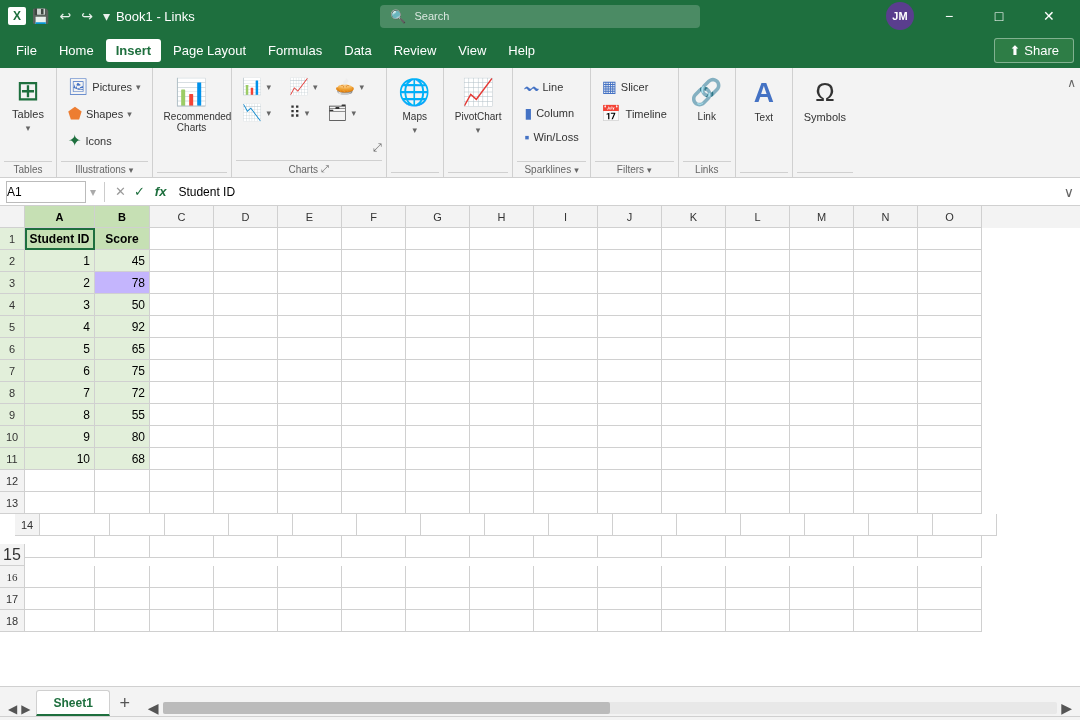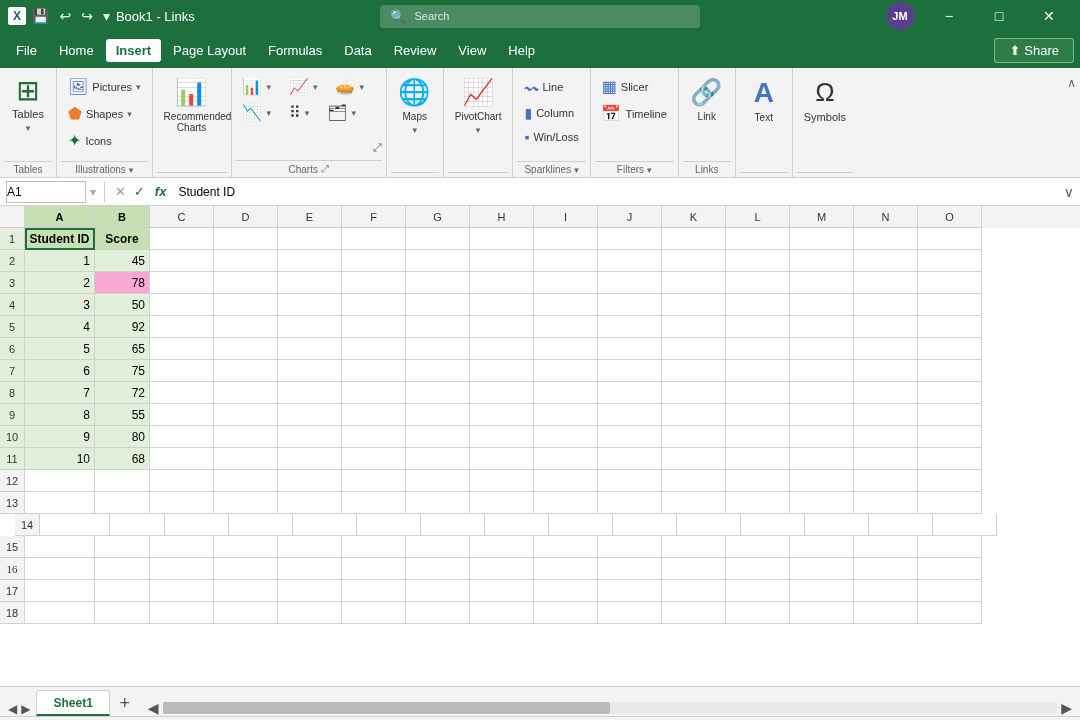--- a/index.html
+++ b/index.html
@@ -521,21 +521,21 @@
           <div style="min-width: 64px; width: 64px; height: 22px; border-right: 1px solid rgb(208, 208, 208); border-bottom: 1px solid rgb(208, 208, 208); font-size: 12px; padding: 0px 4px; display: flex; align-items: center; overflow: hidden; cursor: cell; background: white;"></div>
           <div style="min-width: 64px; width: 64px; height: 22px; border-right: 1px solid rgb(208, 208, 208); border-bottom: 1px solid rgb(208, 208, 208); font-size: 12px; padding: 0px 4px; display: flex; align-items: center; overflow: hidden; cursor: cell; background: white;"></div>
           <div style="min-width: 64px; width: 64px; height: 22px; border-right: 1px solid rgb(208, 208, 208); border-bottom: 1px solid rgb(208, 208, 208); font-size: 12px; padding: 0px 4px; display: flex; align-items: center; overflow: hidden; cursor: cell; background: white;"></div>
           <div style="min-width: 64px; width: 64px; height: 22px; border-right: 1px solid rgb(208, 208, 208); border-bottom: 1px solid rgb(208, 208, 208); font-size: 12px; padding: 0px 4px; display: flex; align-items: center; overflow: hidden; cursor: cell; background: white;"></div>
           <div style="min-width: 64px; width: 64px; height: 22px; border-right: 1px solid rgb(208, 208, 208); border-bottom: 1px solid rgb(208, 208, 208); font-size: 12px; padding: 0px 4px; display: flex; align-items: center; overflow: hidden; cursor: cell; background: white;"></div>
           <div style="min-width: 64px; width: 64px; height: 22px; border-right: 1px solid rgb(208, 208, 208); border-bottom: 1px solid rgb(208, 208, 208); font-size: 12px; padding: 0px 4px; display: flex; align-items: center; overflow: hidden; cursor: cell; background: white;"></div>
         </div>
         <div style="display: flex;">
           <div style="width: 25px; min-width: 25px; height: 22px; border-right: 1px solid rgb(208, 208, 208); border-bottom: 1px solid rgb(208, 208, 208); display: flex; align-items: center; justify-content: center; font-size: 11px; color: rgb(51, 51, 51); background: rgb(226, 239, 218);">3</div>
           <div style="min-width: 70px; width: 70px; height: 22px; border-right: 1px solid rgb(208, 208, 208); border-bottom: 1px solid rgb(208, 208, 208); font-size: 12px; padding: 0px 4px; display: flex; align-items: center; overflow: hidden; cursor: cell; background: rgb(226, 239, 218); justify-content: flex-end;">2</div>
-          <div style="min-width: 55px; width: 55px; height: 22px; border-right: 1px solid rgb(208, 208, 208); border-bottom: 1px solid rgb(208, 208, 208); font-size: 12px; padding: 0px 4px; display: flex; align-items: center; overflow: hidden; cursor: cell; background: #f9a8d4; justify-content: flex-end;">78</div>
+          <div style="min-width: 55px; width: 55px; height: 22px; border-right: 1px solid rgb(208, 208, 208); border-bottom: 1px solid rgb(208, 208, 208); font-size: 12px; padding: 0px 4px; display: flex; align-items: center; overflow: hidden; cursor: cell; background: #c4b5fd; justify-content: flex-end;">78</div>
           <div style="min-width: 64px; width: 64px; height: 22px; border-right: 1px solid rgb(208, 208, 208); border-bottom: 1px solid rgb(208, 208, 208); font-size: 12px; padding: 0px 4px; display: flex; align-items: center; overflow: hidden; cursor: cell; background: white;"></div>
           <div style="min-width: 64px; width: 64px; height: 22px; border-right: 1px solid rgb(208, 208, 208); border-bottom: 1px solid rgb(208, 208, 208); font-size: 12px; padding: 0px 4px; display: flex; align-items: center; overflow: hidden; cursor: cell; background: white;"></div>
           <div style="min-width: 64px; width: 64px; height: 22px; border-right: 1px solid rgb(208, 208, 208); border-bottom: 1px solid rgb(208, 208, 208); font-size: 12px; padding: 0px 4px; display: flex; align-items: center; overflow: hidden; cursor: cell; background: white;"></div>
           <div style="min-width: 64px; width: 64px; height: 22px; border-right: 1px solid rgb(208, 208, 208); border-bottom: 1px solid rgb(208, 208, 208); font-size: 12px; padding: 0px 4px; display: flex; align-items: center; overflow: hidden; cursor: cell; background: white;"></div>
           <div style="min-width: 64px; width: 64px; height: 22px; border-right: 1px solid rgb(208, 208, 208); border-bottom: 1px solid rgb(208, 208, 208); font-size: 12px; padding: 0px 4px; display: flex; align-items: center; overflow: hidden; cursor: cell; background: white;"></div>
           <div style="min-width: 64px; width: 64px; height: 22px; border-right: 1px solid rgb(208, 208, 208); border-bottom: 1px solid rgb(208, 208, 208); font-size: 12px; padding: 0px 4px; display: flex; align-items: center; overflow: hidden; cursor: cell; background: white;"></div>
           <div style="min-width: 64px; width: 64px; height: 22px; border-right: 1px solid rgb(208, 208, 208); border-bottom: 1px solid rgb(208, 208, 208); font-size: 12px; padding: 0px 4px; display: flex; align-items: center; overflow: hidden; cursor: cell; background: white;"></div>
           <div style="min-width: 64px; width: 64px; height: 22px; border-right: 1px solid rgb(208, 208, 208); border-bottom: 1px solid rgb(208, 208, 208); font-size: 12px; padding: 0px 4px; display: flex; align-items: center; overflow: hidden; cursor: cell; background: white;"></div>
           <div style="min-width: 64px; width: 64px; height: 22px; border-right: 1px solid rgb(208, 208, 208); border-bottom: 1px solid rgb(208, 208, 208); font-size: 12px; padding: 0px 4px; display: flex; align-items: center; overflow: hidden; cursor: cell; background: white;"></div>
           <div style="min-width: 64px; width: 64px; height: 22px; border-right: 1px solid rgb(208, 208, 208); border-bottom: 1px solid rgb(208, 208, 208); font-size: 12px; padding: 0px 4px; display: flex; align-items: center; overflow: hidden; cursor: cell; background: white;"></div>
@@ -735,21 +735,21 @@
           <div style="min-width: 64px; width: 64px; height: 22px; border-right: 1px solid rgb(208, 208, 208); border-bottom: 1px solid rgb(208, 208, 208); font-size: 12px; padding: 0px 4px; display: flex; align-items: center; overflow: hidden; cursor: cell; background: white;"></div>
           <div style="min-width: 64px; width: 64px; height: 22px; border-right: 1px solid rgb(208, 208, 208); border-bottom: 1px solid rgb(208, 208, 208); font-size: 12px; padding: 0px 4px; display: flex; align-items: center; overflow: hidden; cursor: cell; background: white;"></div>
           <div style="min-width: 64px; width: 64px; height: 22px; border-right: 1px solid rgb(208, 208, 208); border-bottom: 1px solid rgb(208, 208, 208); font-size: 12px; padding: 0px 4px; display: flex; align-items: center; overflow: hidden; cursor: cell; background: white;"></div>
           <div style="min-width: 64px; width: 64px; height: 22px; border-right: 1px solid rgb(208, 208, 208); border-bottom: 1px solid rgb(208, 208, 208); font-size: 12px; padding: 0px 4px; display: flex; align-items: center; overflow: hidden; cursor: cell; background: white;"></div>
           <div style="min-width: 64px; width: 64px; height: 22px; border-right: 1px solid rgb(208, 208, 208); border-bottom: 1px solid rgb(208, 208, 208); font-size: 12px; padding: 0px 4px; display: flex; align-items: center; overflow: hidden; cursor: cell; background: white;"></div>
           <div style="min-width: 64px; width: 64px; height: 22px; border-right: 1px solid rgb(208, 208, 208); border-bottom: 1px solid rgb(208, 208, 208); font-size: 12px; padding: 0px 4px; display: flex; align-items: center; overflow: hidden; cursor: cell; background: white;"></div>
           <div style="min-width: 64px; width: 64px; height: 22px; border-right: 1px solid rgb(208, 208, 208); border-bottom: 1px solid rgb(208, 208, 208); font-size: 12px; padding: 0px 4px; display: flex; align-items: center; overflow: hidden; cursor: cell; background: white;"></div>
           <div style="min-width: 64px; width: 64px; height: 22px; border-right: 1px solid rgb(208, 208, 208); border-bottom: 1px solid rgb(208, 208, 208); font-size: 12px; padding: 0px 4px; display: flex; align-items: center; overflow: hidden; cursor: cell; background: white;"></div>
         </div>
         <div style="display: flex;">
-          <div style="width: 25px; min-width: 25px; height: 22px; border-right: 1px solid rgb(208, 208, 208); border-bottom: 1px solid rgb(208, 208, 208); display: flex; align-items: center; justify-content: center; font-size: 11px; color: rgb(51, 51, 51); background: rgb(243, 243, 243);">15</div>
+          <div style="width: 25px; min-width: 25px; height: 22px; border-right: 1px solid rgb(208, 208, 208); border-bottom: 1px solid rgb(208, 208, 208); display: flex; align-items: center; justify-content: center; font-size: 16px; color: rgb(51, 51, 51); background: rgb(243, 243, 243); margin-top: 8px;">15</div>
           <div style="min-width: 70px; width: 70px; height: 22px; border-right: 1px solid rgb(208, 208, 208); border-bottom: 1px solid rgb(208, 208, 208); font-size: 12px; padding: 0px 4px; display: flex; align-items: center; overflow: hidden; cursor: cell; background: white;"></div>
           <div style="min-width: 55px; width: 55px; height: 22px; border-right: 1px solid rgb(208, 208, 208); border-bottom: 1px solid rgb(208, 208, 208); font-size: 12px; padding: 0px 4px; display: flex; align-items: center; overflow: hidden; cursor: cell; background: white;"></div>
           <div style="min-width: 64px; width: 64px; height: 22px; border-right: 1px solid rgb(208, 208, 208); border-bottom: 1px solid rgb(208, 208, 208); font-size: 12px; padding: 0px 4px; display: flex; align-items: center; overflow: hidden; cursor: cell; background: white;"></div>
           <div style="min-width: 64px; width: 64px; height: 22px; border-right: 1px solid rgb(208, 208, 208); border-bottom: 1px solid rgb(208, 208, 208); font-size: 12px; padding: 0px 4px; display: flex; align-items: center; overflow: hidden; cursor: cell; background: white;"></div>
           <div style="min-width: 64px; width: 64px; height: 22px; border-right: 1px solid rgb(208, 208, 208); border-bottom: 1px solid rgb(208, 208, 208); font-size: 12px; padding: 0px 4px; display: flex; align-items: center; overflow: hidden; cursor: cell; background: white;"></div>
           <div style="min-width: 64px; width: 64px; height: 22px; border-right: 1px solid rgb(208, 208, 208); border-bottom: 1px solid rgb(208, 208, 208); font-size: 12px; padding: 0px 4px; display: flex; align-items: center; overflow: hidden; cursor: cell; background: white;"></div>
           <div style="min-width: 64px; width: 64px; height: 22px; border-right: 1px solid rgb(208, 208, 208); border-bottom: 1px solid rgb(208, 208, 208); font-size: 12px; padding: 0px 4px; display: flex; align-items: center; overflow: hidden; cursor: cell; background: white;"></div>
           <div style="min-width: 64px; width: 64px; height: 22px; border-right: 1px solid rgb(208, 208, 208); border-bottom: 1px solid rgb(208, 208, 208); font-size: 12px; padding: 0px 4px; display: flex; align-items: center; overflow: hidden; cursor: cell; background: white;"></div>
           <div style="min-width: 64px; width: 64px; height: 22px; border-right: 1px solid rgb(208, 208, 208); border-bottom: 1px solid rgb(208, 208, 208); font-size: 12px; padding: 0px 4px; display: flex; align-items: center; overflow: hidden; cursor: cell; background: white;"></div>
           <div style="min-width: 64px; width: 64px; height: 22px; border-right: 1px solid rgb(208, 208, 208); border-bottom: 1px solid rgb(208, 208, 208); font-size: 12px; padding: 0px 4px; display: flex; align-items: center; overflow: hidden; cursor: cell; background: white;"></div>

